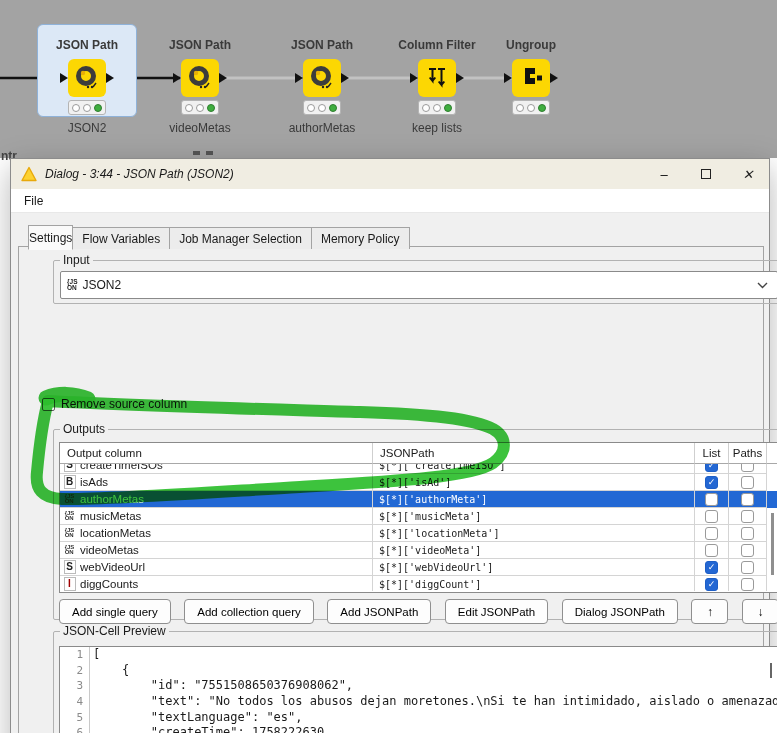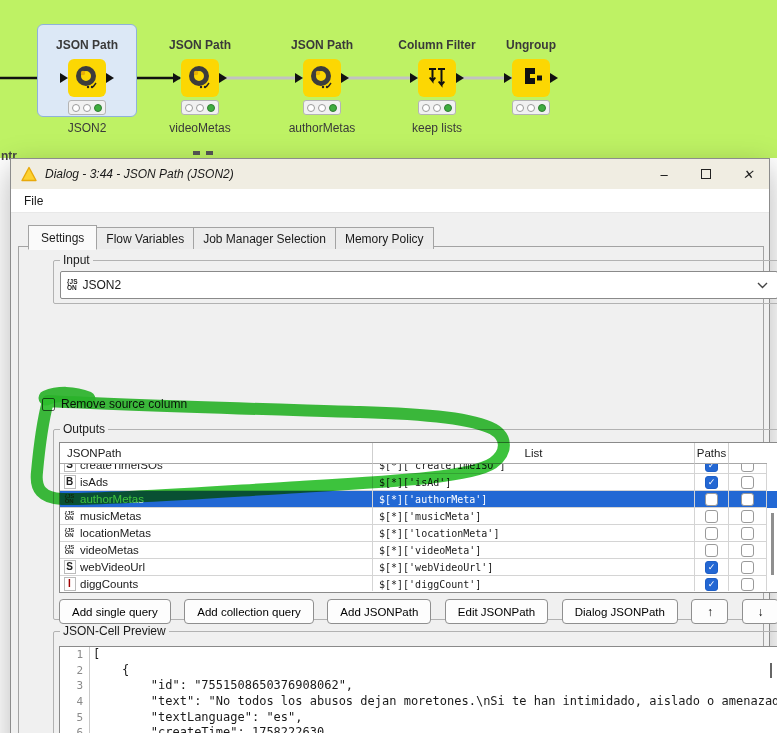--- a/index.html
+++ b/index.html
@@ -1,20 +1,20 @@
 <!DOCTYPE html>
 <html style="--selection-blue: #2268D4; --checkbox-blue: #2367D3; --preview-sel: #0B1FD2; --line-highlight: #FBFBB6; --marker-green: #2CBE2C; --node-yellow: #FCD703; --status-green: #3FAE3F; --titlebar-cream: #F0EDE2; --node-selection-bg: #DCE8F6; --node-selection-border: #8FB2D9; --type-red: #A00000;"><head>
 <meta charset="utf-8">
 <style>
   * { margin:0; padding:0; box-sizing:border-box; }
   html,body { width:777px; height:733px; overflow:hidden; background:#fff;
     font-family:"Liberation Sans", sans-serif; color:#1a1a1a; }
 
   
-  .canvas { position:absolute; left:0; top:0; width:777px; height:158px; background:#bef264; z-index:1; }
+  .canvas { position:absolute; left:0; top:0; width:777px; height:158px; background:#a3a3a3; z-index:1; }
   .conn-svg { position:absolute; left:0; top:0; }
   .node { position:absolute; width:110px; text-align:center; }
   .node-sel-box { position:absolute; left:37px; top:24px; width:100px; height:93px;
     background:var(--node-selection-bg); border:1.5px solid var(--node-selection-border); border-radius:6px; }
   .node-title { position:absolute; top:38px; width:110px; text-align:center; font-size:12px; font-weight:bold; color:#3a3a3a; }
   .node-icon { position:absolute; top:59px; width:38px; height:38px; background:var(--node-yellow);
     border-radius:6px; display:flex; align-items:center; justify-content:center; }
   .port { position:absolute; width:0; height:0; border-top:5px solid transparent; border-bottom:5px solid transparent; border-left:8px solid #111; top:73px; }
   .lights { position:absolute; top:100px; width:38px; height:15px; background:#f1f1f1; border:1px solid #b4b4b4;
     border-radius:3px; display:flex; align-items:center; justify-content:space-evenly; }
@@ -31,21 +31,21 @@
   .tb-icon { width:18px; height:16px; margin-right:7px; }
   .tb-title { font-size:12px; color:#1a1a1a; flex:1; }
   .tb-btn { width:42px; height:30px; display:flex; align-items:center; justify-content:center;
     font-size:13px; color:#222; cursor:default; }
   .tb-max-glyph { width:10px; height:10px; border:1.3px solid #222; }
   .menubar { height:24px; background:#fff; display:flex; align-items:center; border-bottom:1px solid #e8e8e8; }
   .menu-item { font-size:12px; padding:0 7px; margin-left:6px; }
 
   .tabs { position:absolute; left:17px; top:65px; display:flex; align-items:flex-end; z-index:3; }
   .tab { font-size:12px; padding:4px 9px 3px; background:#ececec; border:1px solid #a3a3a3; border-bottom:none; margin-right:-1px; }
-  .tab.active { background:#fafafa; padding:5px 12px 4px; position:relative; top:1px; border-bottom:1px solid #fafafa; }
+  .tab.active { background:#fafafa; padding:5px 0 4px; position:relative; top:1px; border-bottom:1px solid #fafafa; }
 
   .tabpanel { position:absolute; left:7px; top:87px; width:746px; height:520px; border:1px solid #a3a3a3; background:#f0f0f0; }
 
   fieldset.group { position:absolute; border:1px solid #b2b2b2; border-radius:2px; background:transparent;margin-left:24px; }
   fieldset.group legend { font-size:12px; color:#1a1a1a; padding:0 3px; margin-left:6px; }
 
   .fs-input { left:10px; top:6px; width:732px; height:51px; }
   .combobox { position:absolute; left:6px; top:4px; right:6px; height:28px; background:#fff;
     border:1px solid #8a8a8a; border-radius:2px; display:flex; align-items:center; }
   .json-type { font-size:6.5px; font-weight:bold; line-height:6px; color:#222; margin:0 5px 0 6px; white-space:pre; }
@@ -249,20 +249,21 @@
 
     <div class="cb-row">
       <span class="cb"></span>
       <span class="cb-label">Remove source column</span>
     </div>
 
     <fieldset class="group fs-outputs">
       <legend>Outputs</legend>
       <div class="tablewrap">
         <div class="tgrid">
+          <div class="th">Output column</div>
           <div class="th">JSONPath</div>
           <div class="th center">List</div>
           <div class="th center">Paths</div>
           <div class="th gutterh"></div>
         </div>
         <div class="tbody" id="tbody">
             <div class="tgrid trow clip">
               <div class="td">
                 <span class="typ">
                   <span class="lett">S</span>

